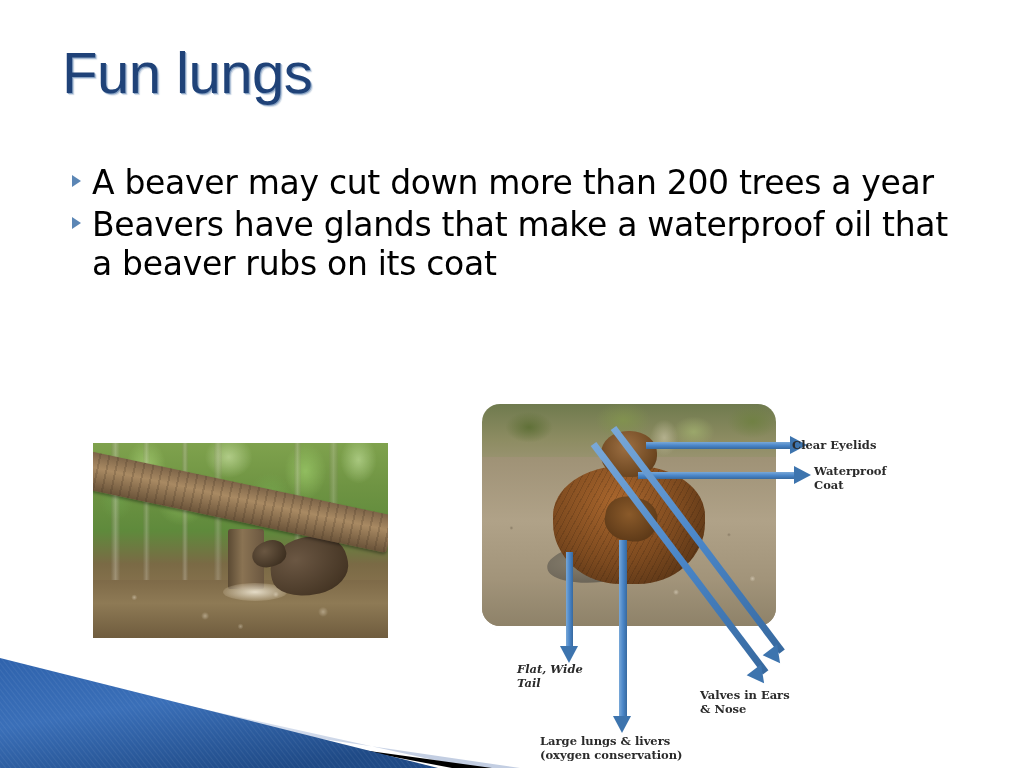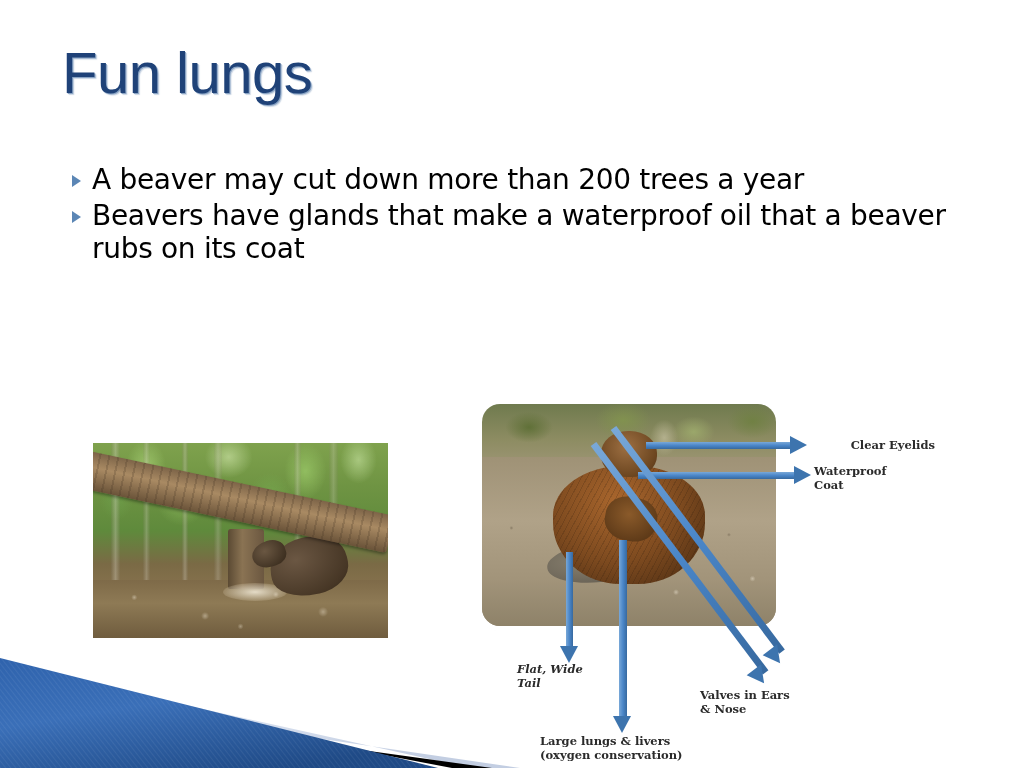--- a/index.html
+++ b/index.html
@@ -51,21 +51,21 @@
     display: block;
     width: 0;
     height: 0;
     margin-left: 8px;
     border-top: 6px solid transparent;
     border-bottom: 6px solid transparent;
     border-left: 9px solid #5b86b5;
   }
   .bullet-text {
     flex: 1 1 auto;
-    font-size: 28px;
+    font-size: 33px;
     line-height: 1.2;
     color: #000000;
     font-family: "DejaVu Sans", "Liberation Sans", sans-serif;
     letter-spacing: -0.3px;
   }
 
   
   #photo-beaver-tree {
     position: absolute;
     left: 93px;
@@ -394,21 +394,21 @@
 
   <div class="arrow" style="left:112px; top:44px; width:7px; height:286px; transform-origin: top center; transform: rotate(-37deg);"></div>
   <div class="arrow-head ah-down" style="left:272px; top:268px; transform: rotate(-37deg);"></div>
 
   <div class="arrow v" style="left:88px; top:152px; width:7px; height:98px;"></div>
   <div class="arrow-head ah-down" style="left:82px; top:246px;"></div>
 
   <div class="arrow v" style="left:141px; top:140px; width:8px; height:182px;"></div>
   <div class="arrow-head ah-down" style="left:135px; top:316px;"></div>
 
-  <div class="diagram-label" style="left:327px; top:38px; width:130px; text-align:right;">Clear Eyelids</div>
+  <div class="diagram-label" style="left:314px; top:38px; width:130px; text-align:left;">Clear Eyelids</div>
 
   <div class="diagram-label" style="left:336px; top:64px; width:110px;">Waterproof
 Coat</div>
 
   <div class="diagram-label" style="left:39px; top:262px; width:100px;font-style:italic;">Flat, Wide
 Tail</div>
 
   <div class="diagram-label" style="left:62px; top:334px; width:190px;">Large lungs &amp; livers
 (oxygen conservation)</div>
 

